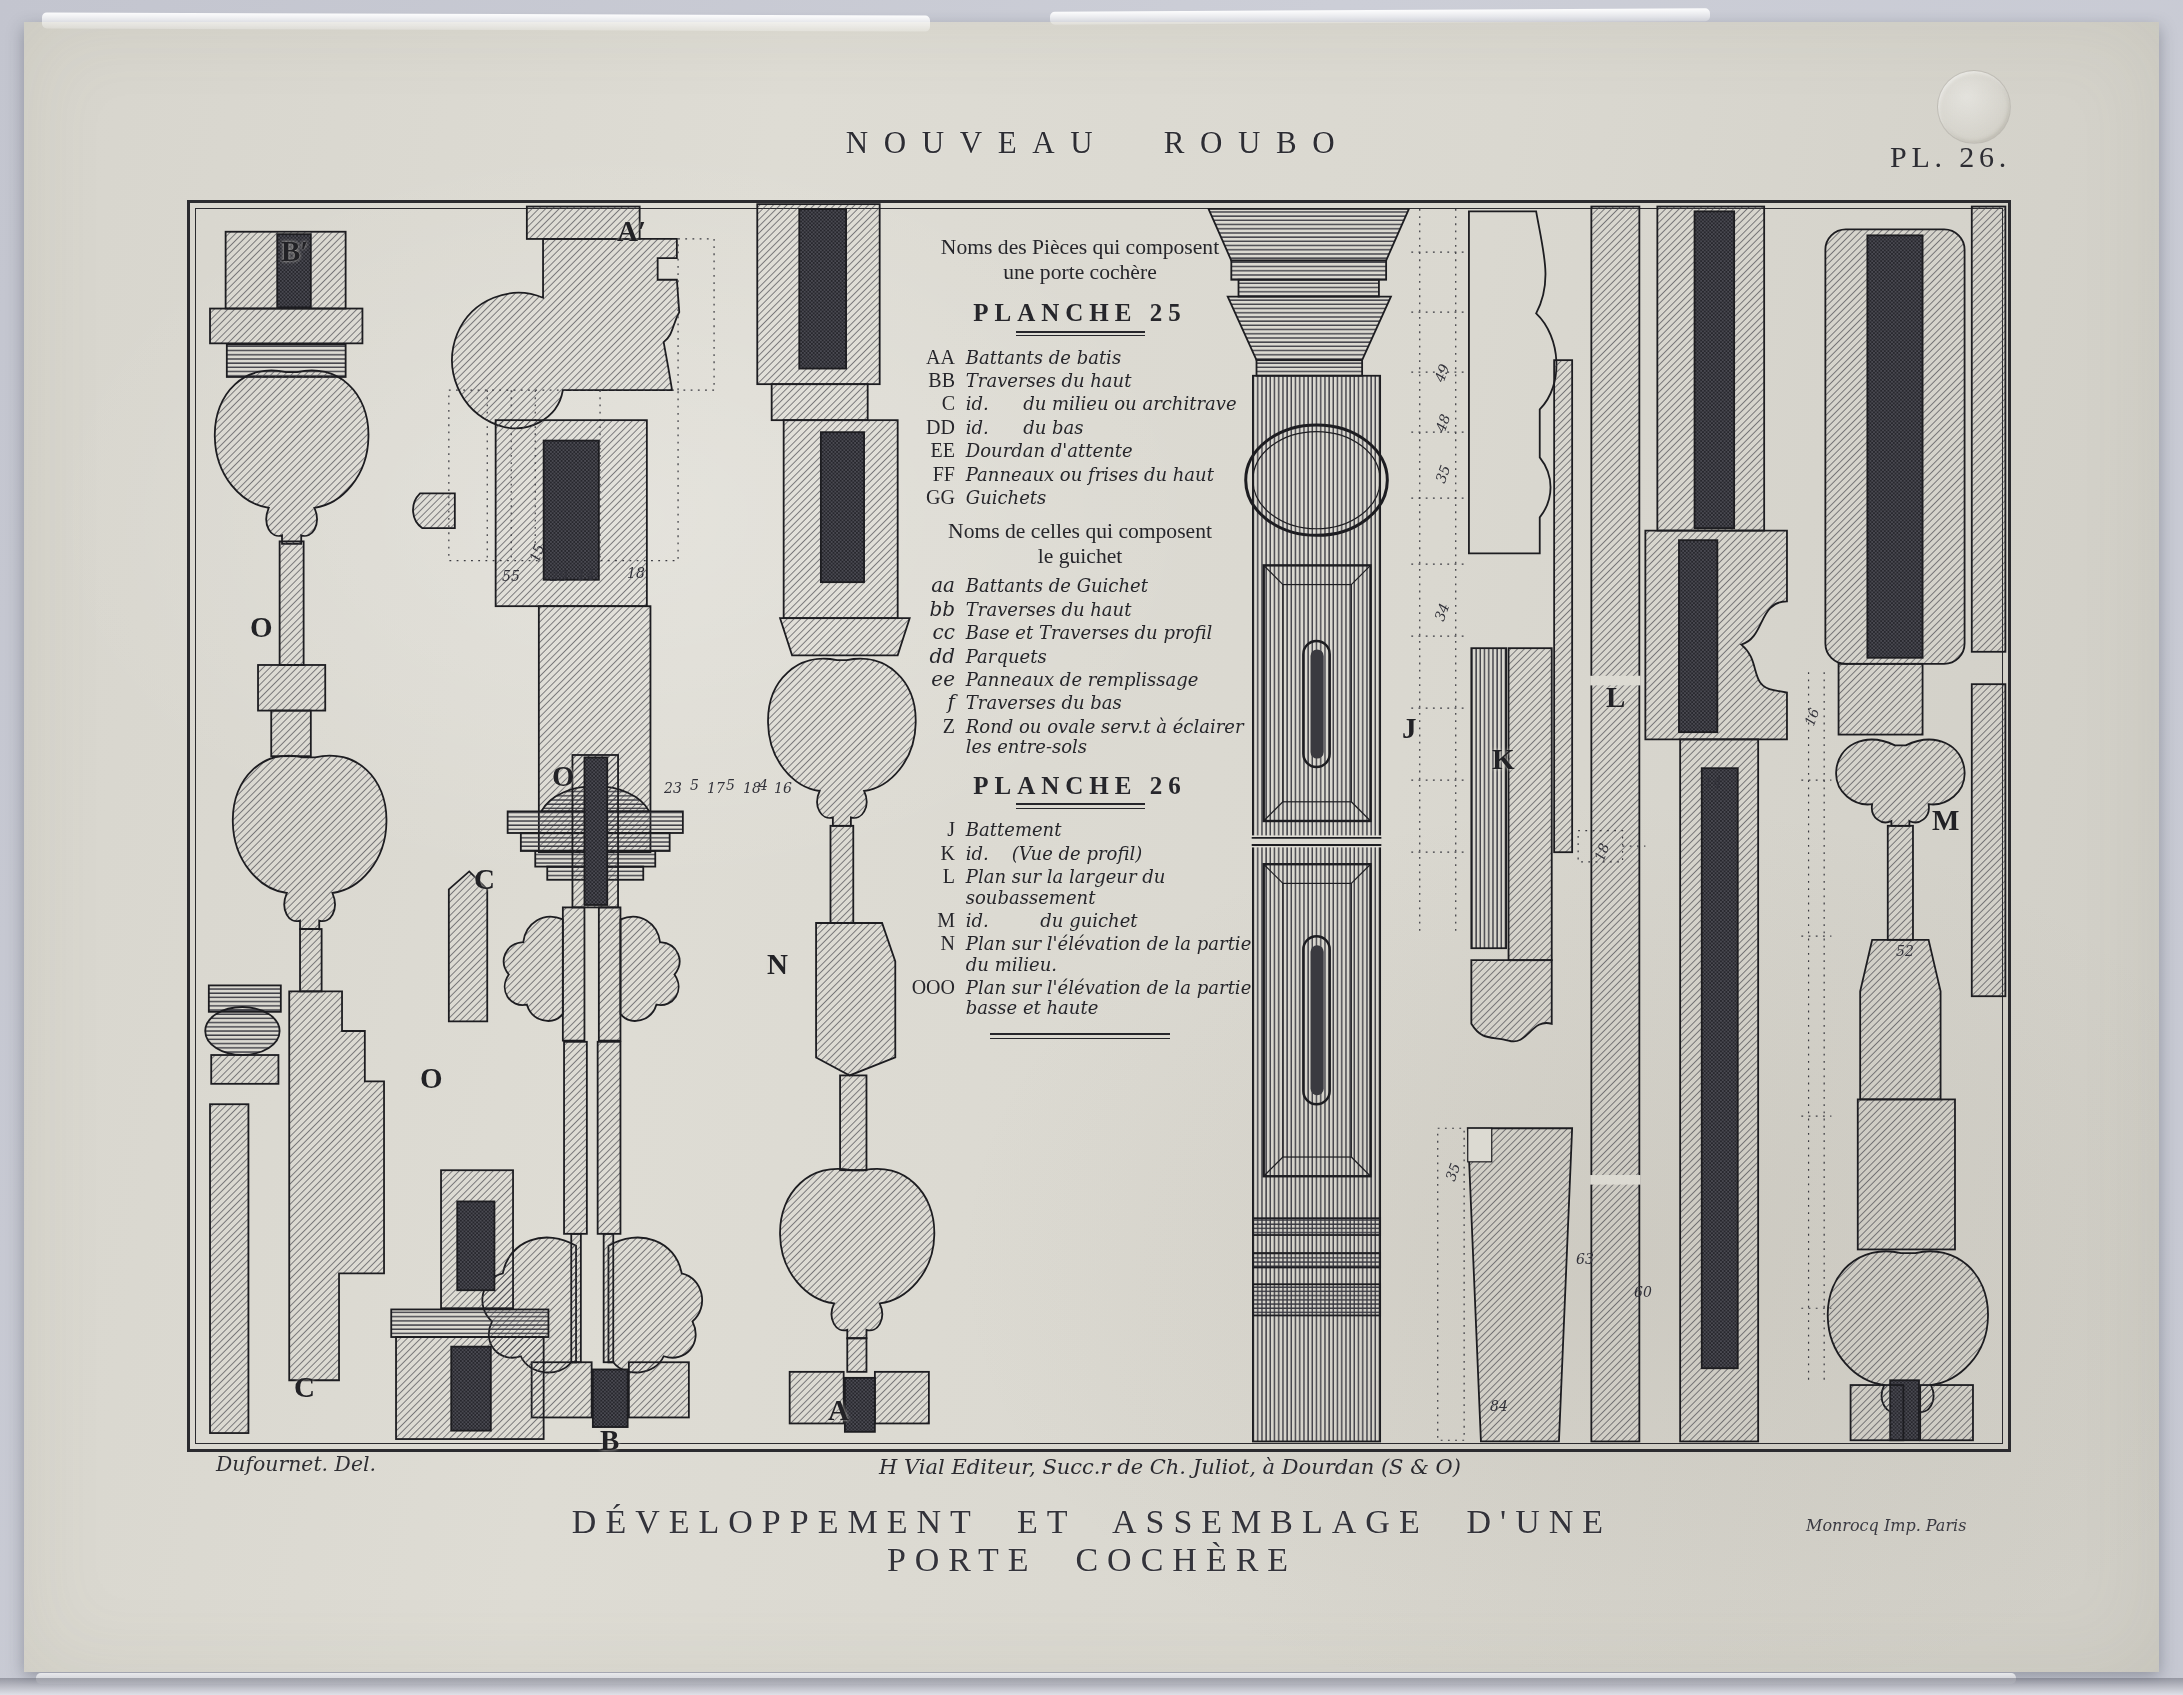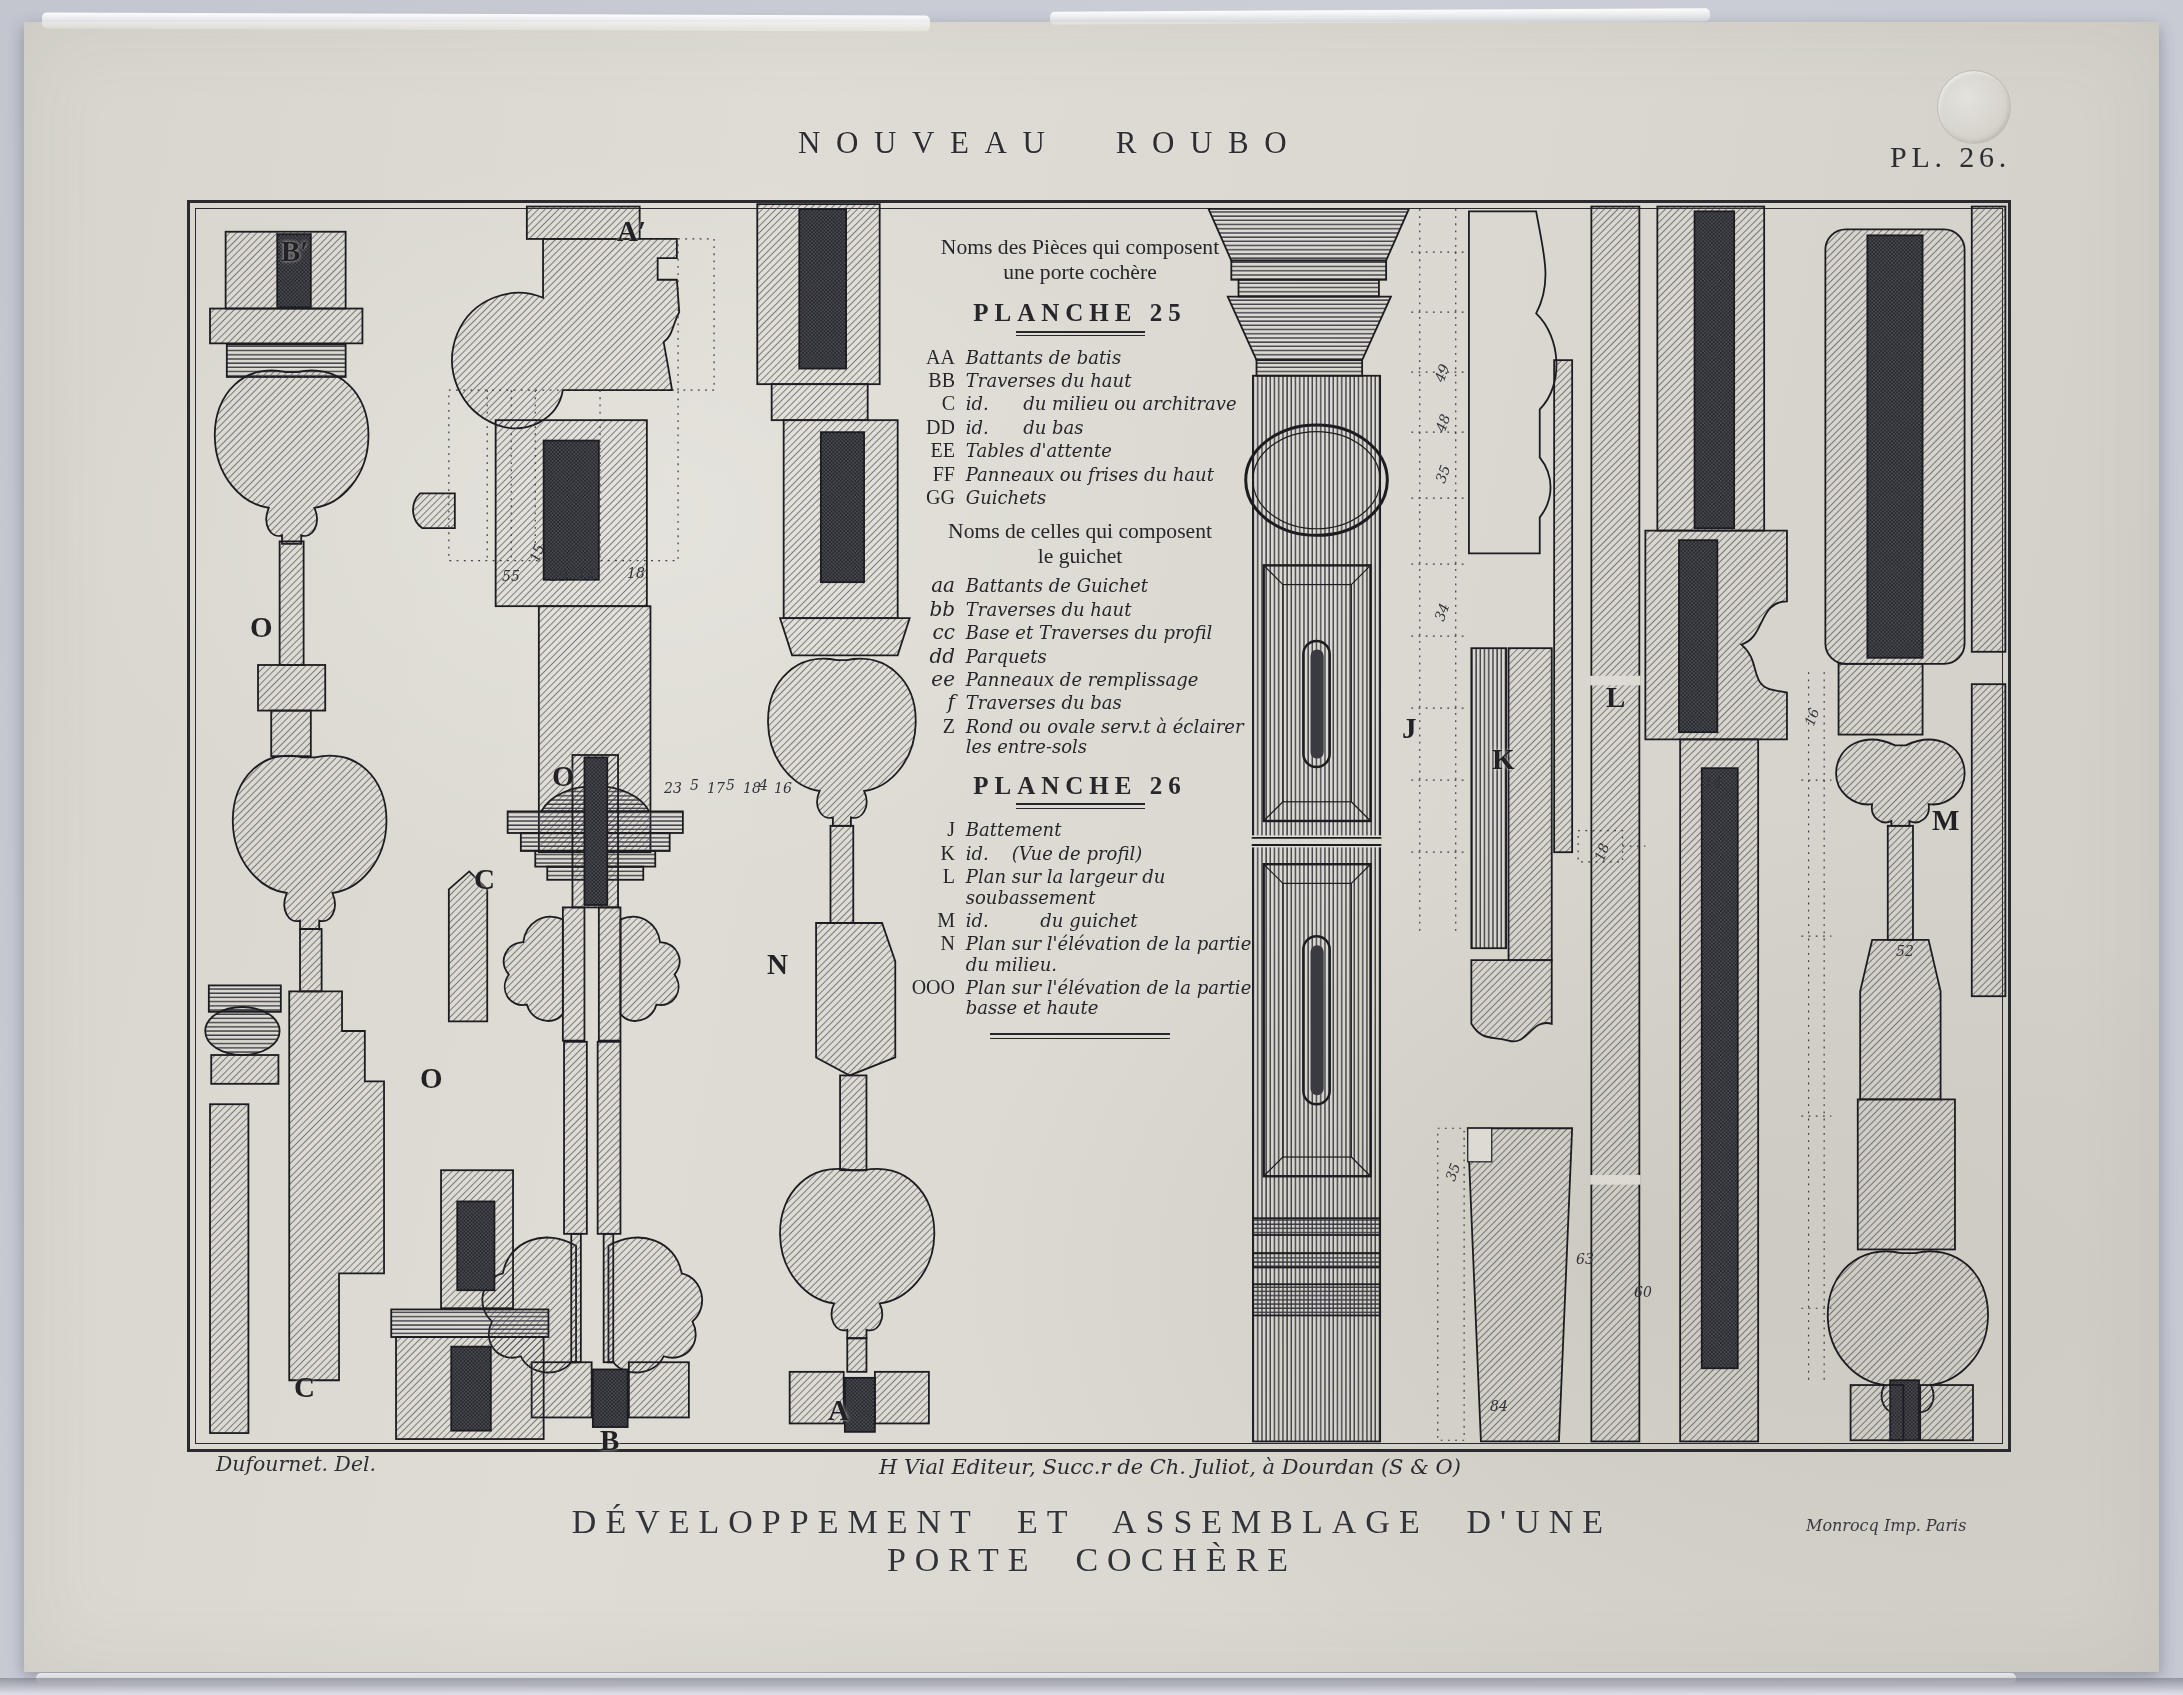--- a/index.html
+++ b/index.html
@@ -22,21 +22,21 @@
                    background:linear-gradient(180deg,rgba(90,92,104,0.45),rgba(230,231,238,0.9)); }
   .stamp { position:absolute; left:1937px; top:70px; width:72px; height:72px; border-radius:50%;
            border:1.2px solid rgba(90,85,75,0.18);
            background:radial-gradient(circle at 40% 35%, rgba(255,255,255,0.35), rgba(200,196,186,0.05) 70%);
            box-shadow:inset 1.2px 1.8px 3.6px rgba(255,255,255,0.5), inset -1.2px -1.8px 3.6px rgba(120,115,100,0.25); }
   
   .frame { position:absolute; left:187px; top:200px; width:1818px; height:1246px;
            border:3px solid #2b2b2f; }
   .frame-inner { position:absolute; left:5.4px; top:5.4px; right:5.4px; bottom:5.4px; border:1.8px solid #2b2b2f; }
   
-  .main-title { position:absolute; left:798px; top:125px; width:600px; text-align:left;
+  .main-title { position:absolute; left:798px; top:125px; width:600px; text-align:center;
                 font-size:31px; letter-spacing:15.6px; word-spacing:32px; color:#2d2d33;
                 text-shadow:0 0 1.8px rgba(255,255,255,0.6); }
   .plate-no { position:absolute; left:1890px; top:140px; font-size:30px; letter-spacing:4.8px; color:#2d2d33; }
   
   .legend { position:absolute; left:900px; top:235px; width:360px; color:#26262b; }
   .lg-h { text-align:center; font-size:21.6px; line-height:1.16; font-style:normal; }
   .lg-planche { text-align:center; font-size:25px; font-weight:700; letter-spacing:6px; margin-top:14px; }
   .lg-rule { width:129px; height:2.4px; margin:3.6px auto 9.6px auto;
              border-top:2.4px solid #26262b; border-bottom:1.2px solid #26262b; }
   .lg-rows { }
@@ -303,21 +303,21 @@
         <div class="lg-row">
           <span class="lg-key">C</span>
           <span class="lg-label">id.&nbsp;&nbsp;&nbsp;&nbsp;&nbsp;&nbsp;du milieu ou architrave</span>
         </div>
         <div class="lg-row">
           <span class="lg-key">DD</span>
           <span class="lg-label">id.&nbsp;&nbsp;&nbsp;&nbsp;&nbsp;&nbsp;du bas</span>
         </div>
         <div class="lg-row">
           <span class="lg-key">EE</span>
-          <span class="lg-label">Tables d'attente</span>
+          <span class="lg-label">Dourdan d'attente</span>
         </div>
         <div class="lg-row">
           <span class="lg-key">FF</span>
           <span class="lg-label">Panneaux ou frises du haut</span>
         </div>
         <div class="lg-row">
           <span class="lg-key">GG</span>
           <span class="lg-label">Guichets</span>
         </div>
       </div>

